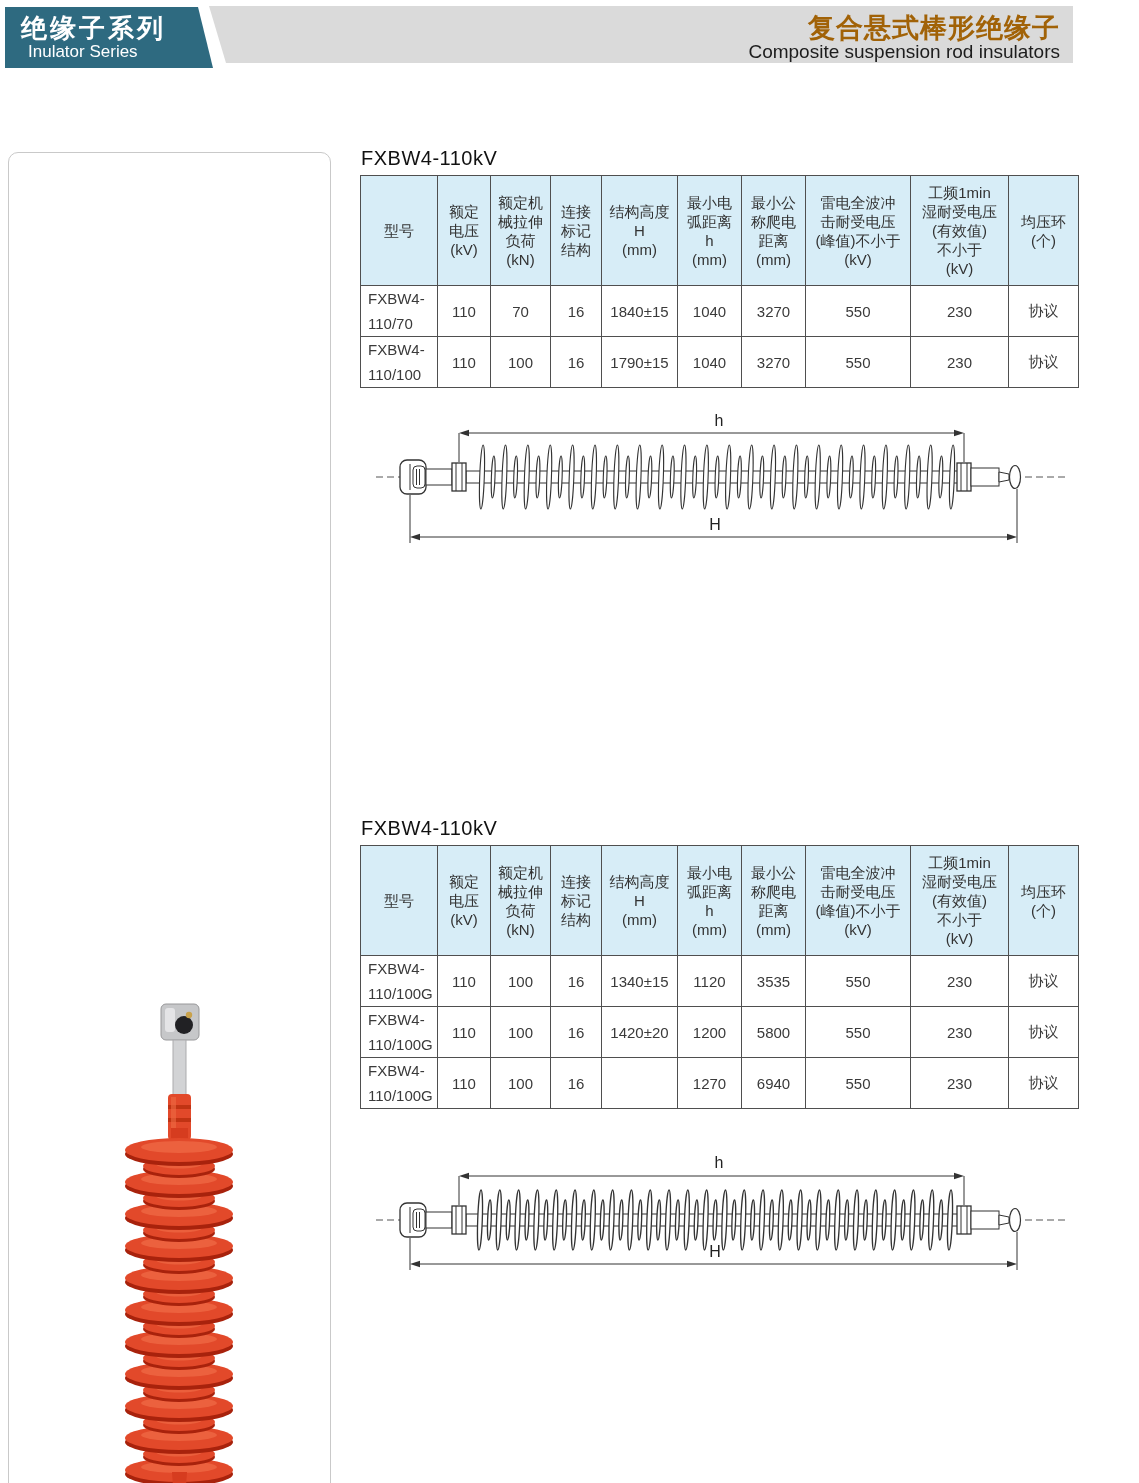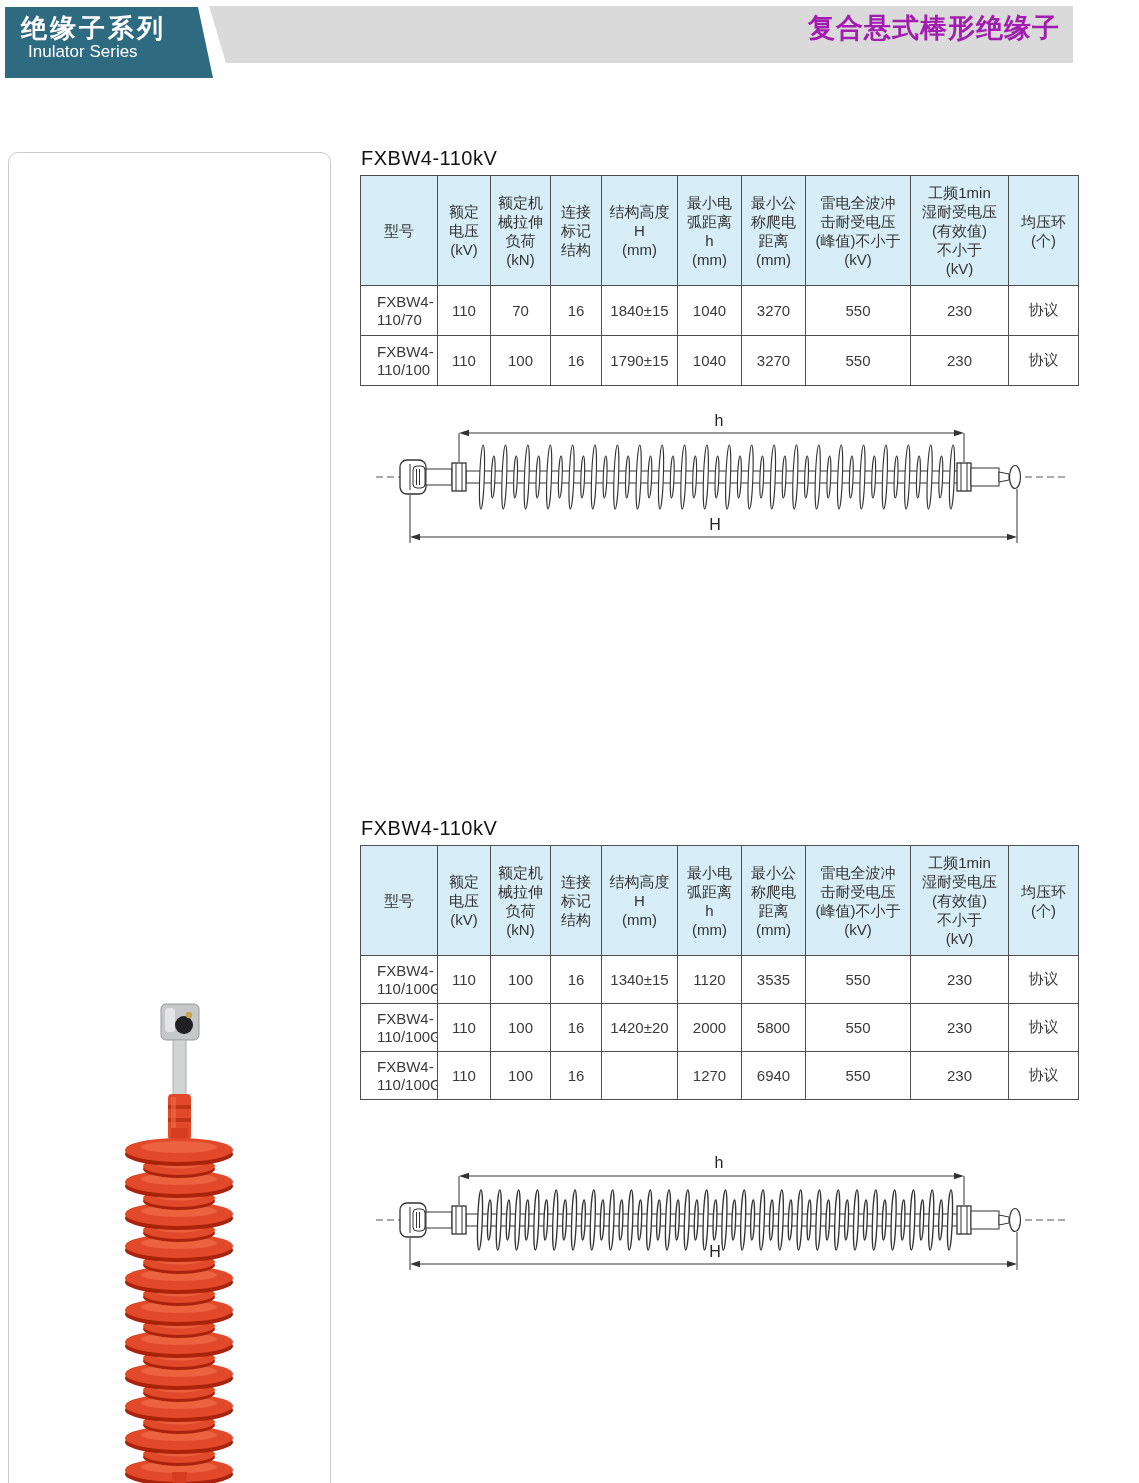--- a/index.html
+++ b/index.html
@@ -5,24 +5,24 @@
   html,body{margin:0;padding:0;}
   body{
     width:1139px;height:1483px;position:relative;overflow:hidden;background:#ffffff;
     font-family:"Liberation Sans","DejaVu Sans",sans-serif;color:#222;
   }
   
   .titlebar{
     position:absolute;left:197px;top:6px;width:876px;height:57px;background:#dadada;
     clip-path:polygon(12px 0,100% 0,100% 100%,29px 100%);
   }
-  .title-zh{position:absolute;right:13px;top:4px;font-size:27px;font-weight:bold;color:#a21caf;letter-spacing:1px;white-space:nowrap;}
+  .title-zh{position:absolute;right:13px;top:4px;font-size:27px;font-weight:bold;color:#a16207;letter-spacing:1px;white-space:nowrap;}
   .title-en{position:absolute;right:13px;top:35px;font-size:19px;color:#1c1c1c;white-space:nowrap;}
   .tag{
-    position:absolute;left:5px;top:7px;width:214px;height:71px;background:#2e6a80;
+    position:absolute;left:5px;top:7px;width:214px;height:61px;background:#2e6a80;
     clip-path:polygon(0 0,193px 0,208px 100%,0 100%);color:#fff;
   }
   .tag-zh{position:absolute;left:16px;top:4px;font-size:26px;font-weight:bold;letter-spacing:3px;white-space:nowrap;}
   .tag-en{position:absolute;left:23px;top:35px;font-size:17px;white-space:nowrap;}
   
   .photo-box{
     position:absolute;left:8px;top:152px;width:321px;height:1360px;
     border:1px solid #c9c9c9;border-radius:10px;background:#fff;
   }
   #photo{position:absolute;left:70px;top:845px;}
@@ -33,31 +33,32 @@
   table.spec{
     position:absolute;left:360px;width:719px;border-collapse:collapse;table-layout:fixed;
     font-size:15px;color:#3a3a3a;
   }
   #t1{top:175px;} #t2{top:845px;}
   .spec th,.spec td{border:1px solid #4f4f4f;text-align:center;vertical-align:middle;padding:0 2px;overflow:hidden;}
   .spec th{background:#d7edf7;font-weight:normal;white-space:pre-line;line-height:19px;font-size:15px;color:#333;}
   .spec tr.hdr{height:110px;}
   #t1 tr.row{height:50px;}
   #t2 tr.row{height:48px;}
-  td.model{text-align:left;padding-left:16px;white-space:pre-line;line-height:18px;}
+  td.model{text-align:left;padding-left:7px;white-space:pre-line;line-height:25px;}
   
   .diag{position:absolute;left:372px;}
   #diag1{top:403px;} #diag2{top:1146px;}
   .diag text{font-size:16px;fill:#222;font-family:"Liberation Sans","DejaVu Sans",sans-serif;}
 </style>
 </head>
 <body>
 
 <div class="titlebar">
   <div class="title-zh">复合悬式棒形绝缘子</div>
+  <div class="title-en">Composite suspension rod insulators</div>
 </div>
 <div class="tag">
   <div class="tag-zh">绝缘子系列</div>
   <div class="tag-en">Inulator Series</div>
 </div>
 
 <div class="photo-box">
   <svg id="photo" width="200" height="600" viewBox="0 0 200 600">
       <rect x="82" y="6" width="38" height="36" rx="5" fill="#c6c7c9" stroke="#98989a" stroke-width="1"></rect>
       <rect x="86" y="10" width="10" height="24" rx="3" fill="#e9e9eb" opacity="0.85"></rect>
@@ -360,21 +361,21 @@
     <td>230</td>
     <td>协议</td>
   </tr>
   <tr class="row">
     <td class="model">FXBW4-
 110/100G</td>
     <td>110</td>
     <td>100</td>
     <td>16</td>
     <td>1420±20</td>
-    <td>2000</td>
+    <td>1200</td>
     <td>5800</td>
     <td>550</td>
     <td>230</td>
     <td>协议</td>
   </tr>
   <tr class="row">
     <td class="model">FXBW4-
 110/100G</td>
     <td>110</td>
     <td>100</td>

